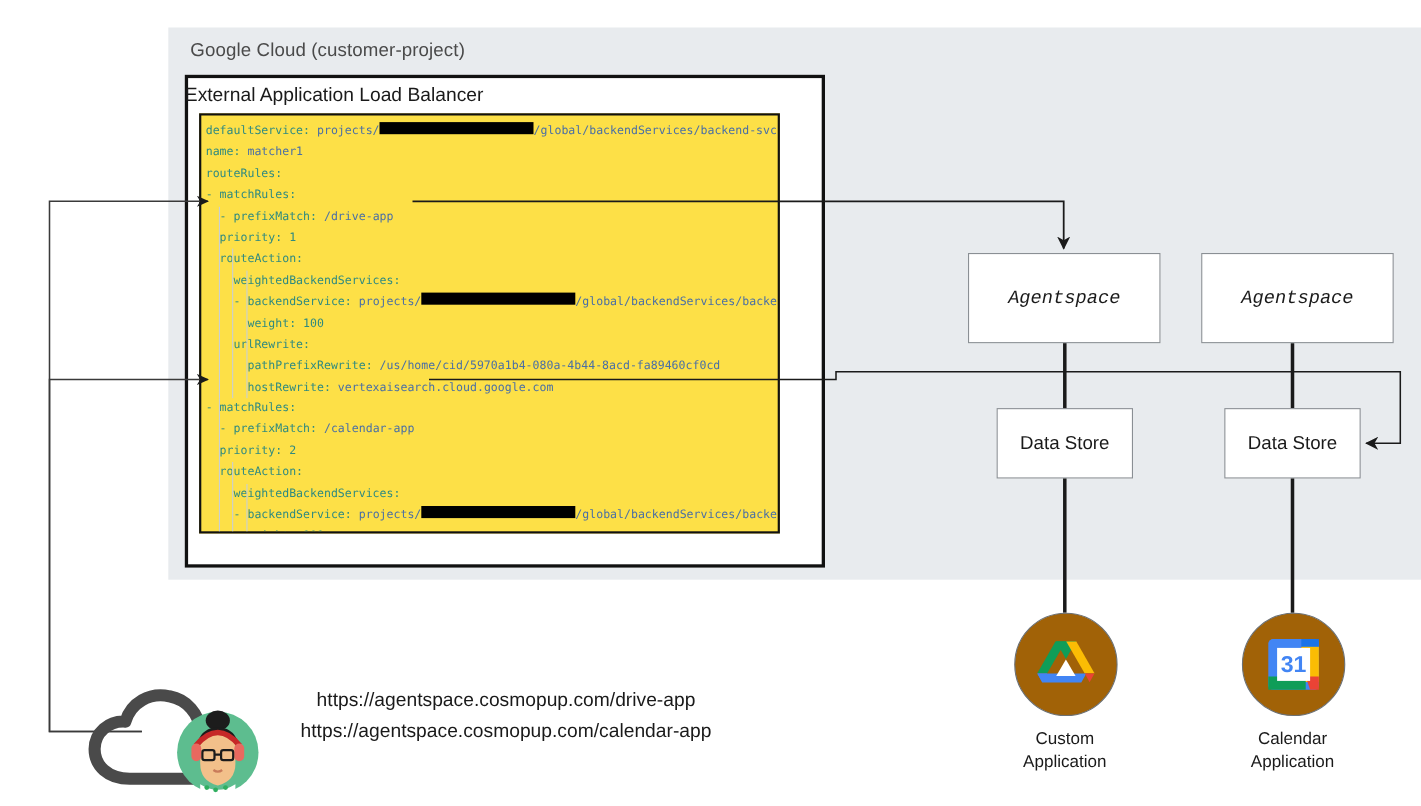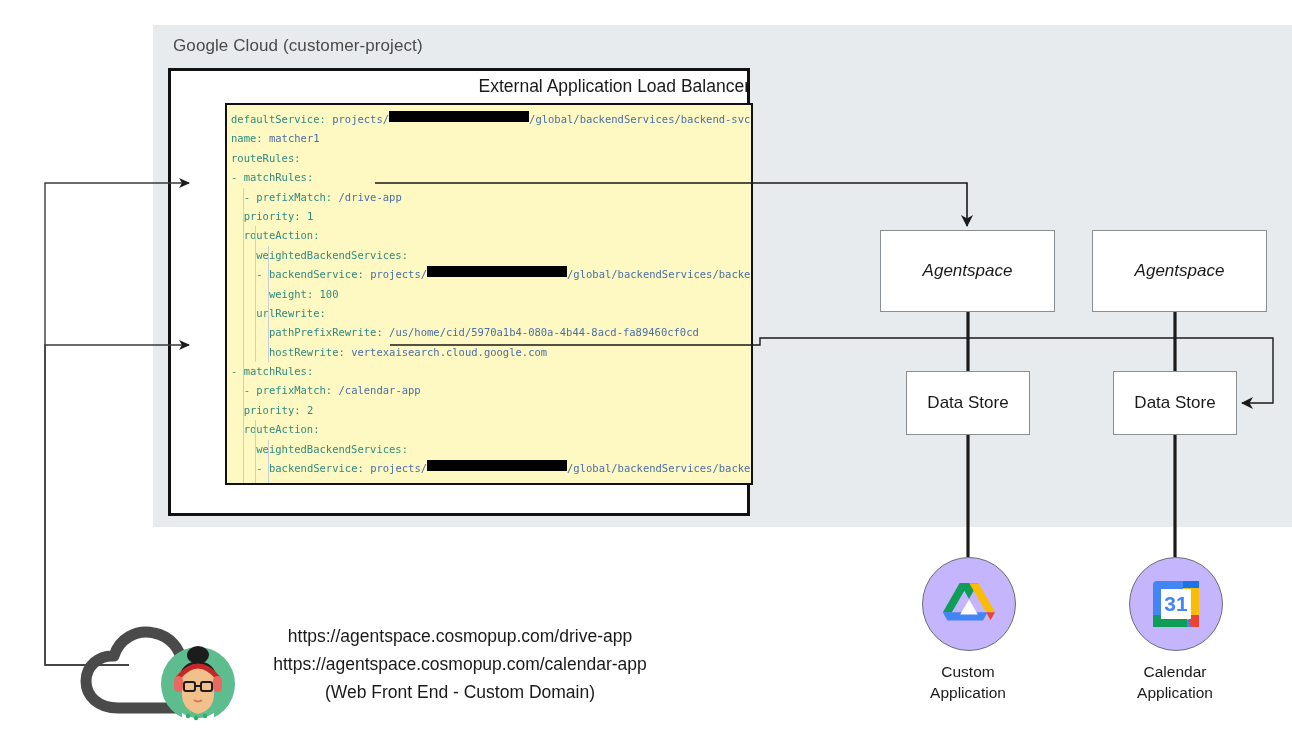--- a/index.html
+++ b/index.html
@@ -36,36 +36,35 @@
     left: 168px; top: 68px;
     width: 582px; height: 448px;
     background: #ffffff;
     border: 3px solid #111111;
     box-sizing: border-box;
   }
   #lb-title {
     position: absolute;
     left: 168px; top: 76px;
     width: 582px;
-    text-align: right;
+    text-align: left;
     font-size: 17.5px;
     color: #1a1a1a;
     white-space: nowrap;
   }
 
   
   #code-box {
     position: absolute;
     left: 181px; top: 103px;
     width: 528px; height: 382px;
-    background: #fef9c3;
+    background: #fde047;
     border: 2px solid #111111;
     box-sizing: border-box;
     overflow: hidden;
-    margin-left: 44px;
   }
   #code-lines {
     position: absolute;
     left: 4px; top: 5px;
     font-family: "DejaVu Sans Mono", monospace;
     font-size: 10.5px;
     line-height: 19.4px;
     white-space: pre;
   }
   .cl { position: relative; height: 19.4px; }
@@ -92,31 +91,31 @@
     position: absolute;
     background: #ffffff;
     border: 1.5px solid #8a8f94;
     box-sizing: border-box;
     display: flex;
     align-items: center;
     justify-content: center;
     font-size: 17px;
     color: #1a1a1a;
   }
-  .nodebox.ital { font-style: italic; }
+  .nodebox.ital { font-style: italic; font-family: Liberation Mono, monospace; }
 
   
   #wires { position: absolute; inset: 0; pointer-events: none; }
 
   
   .app-circle {
     position: absolute;
     width: 92px; height: 92px;
     border-radius: 50%;
-    background: #c4b5fd;
+    background: #a16207;
     border: 1.2px solid #6b7075;
     display: flex; align-items: center; justify-content: center;
   }
   .app-caption {
     position: absolute;
     width: 170px;
     text-align: center;
     font-size: 15.5px;
     line-height: 21px;
     color: #1a1a1a;
@@ -223,21 +222,20 @@
         <circle cx="114" cy="100" r="2.2" fill="#2fae5f"></circle>
         <circle cx="122" cy="102" r="2.2" fill="#2fae5f"></circle>
         <circle cx="131" cy="100" r="2.2" fill="#2fae5f"></circle>
       </g>
     </svg>
   </div>
 
   <div id="url-block">
     <div>https://agentspace.cosmopup.com/drive-app</div>
     <div>https://agentspace.cosmopup.com/calendar-app</div>
-    <div>(Web Front End - Custom Domain)</div>
   </div>
 
   <div class="app-circle" style="left:922px; top:557px;">
     <svg width="54" height="48" viewBox="0 0 54 48">
       <path d="M17.8,3 L36.2,3 L27,19 Z" fill="#0f9d58"></path>
       <path d="M36.2,3 L45.4,19.2 L27.2,19.2 Z" fill="#0f9d58" opacity="0"></path>
       <path d="M36.5,3.2 L53,32 L44,32 L27.3,3.2 Z" fill="#fbbc04"></path>
       <path d="M17.5,3.2 L1,32 L10,32 L26.7,3.2 Z" fill="#0f9d58"></path>
       <path d="M1,32.3 L5.6,40.5 L41,40.5 L45.6,32.3 Z" fill="#4285f4"></path>
       <path d="M44.2,32.3 L53,32.3 L48.5,40.3 Z" fill="#ea4335"></path>

